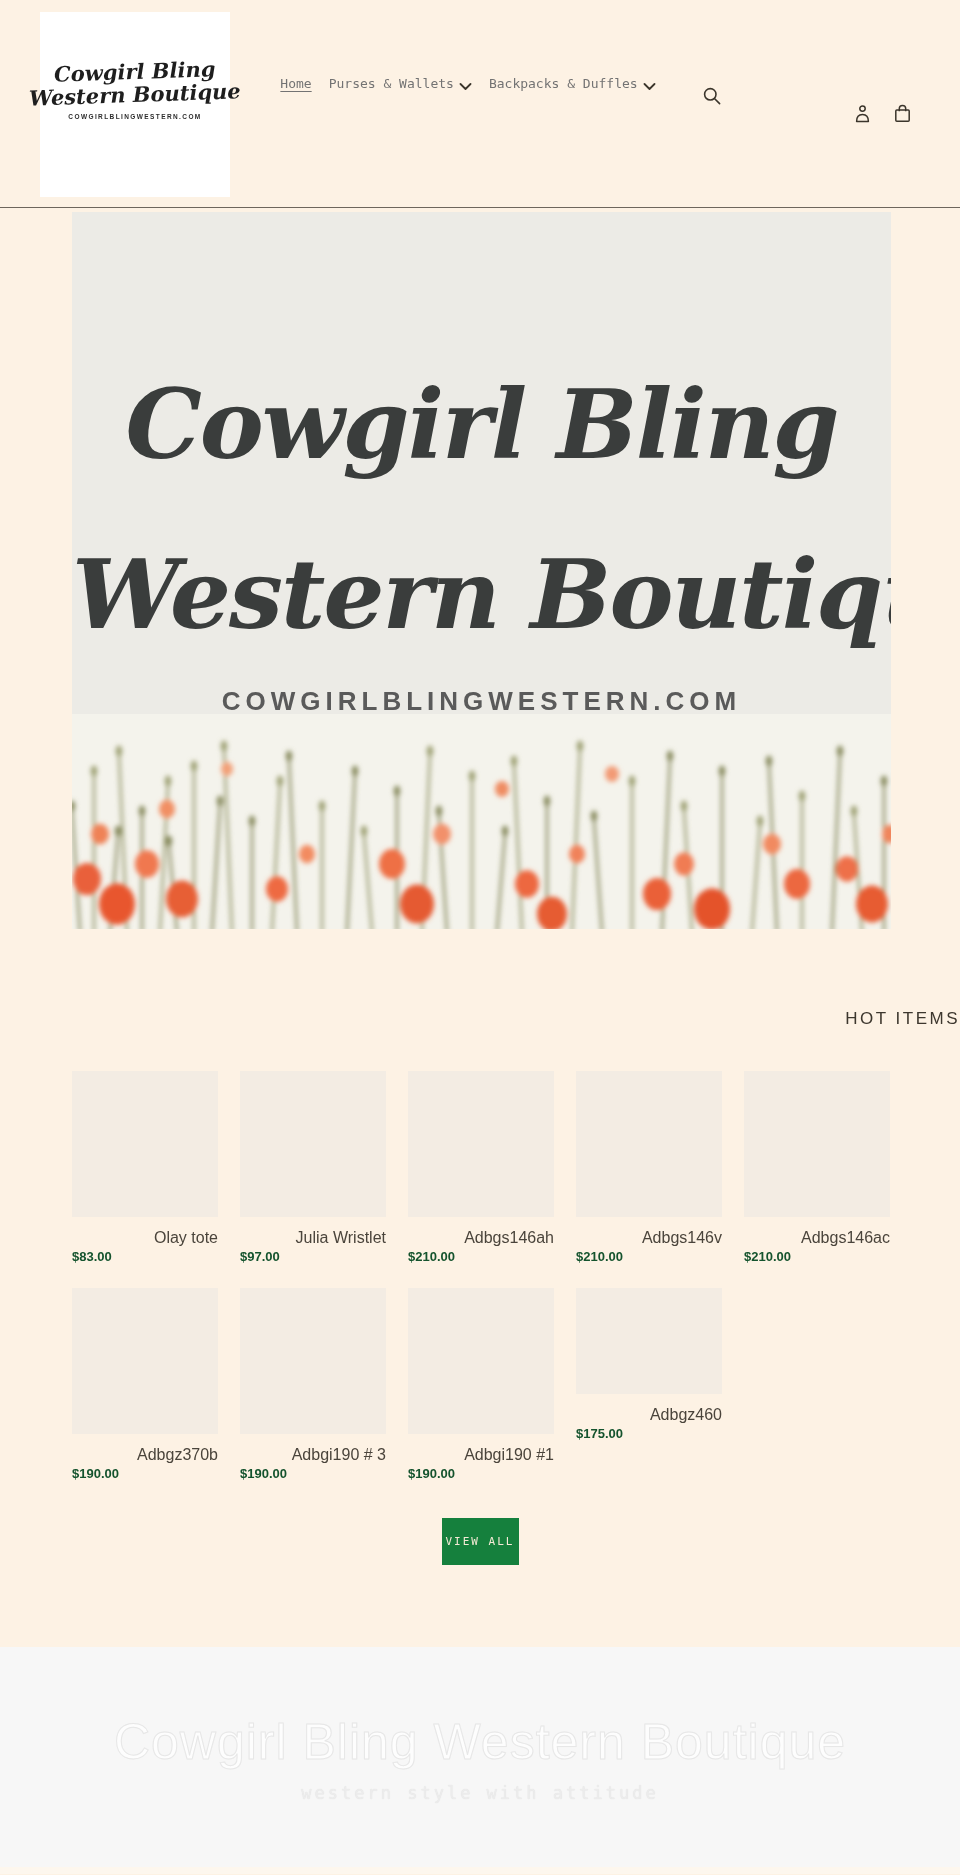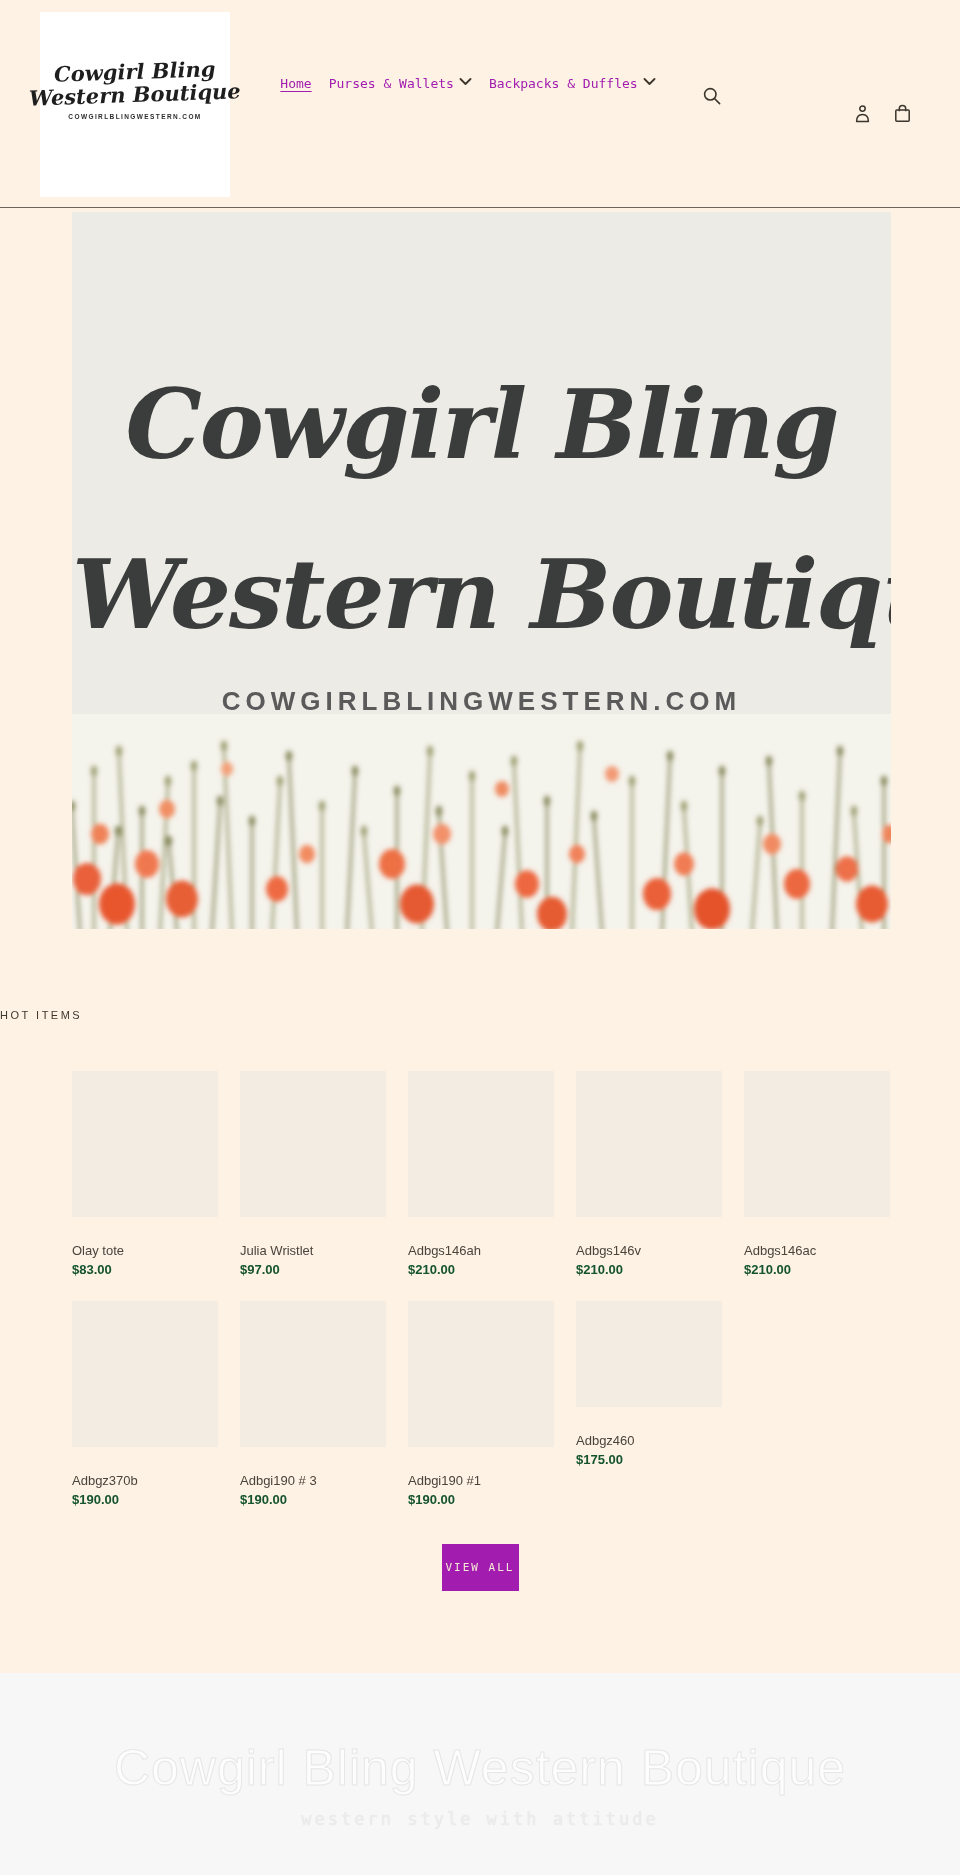--- a/index.html
+++ b/index.html
@@ -24,21 +24,21 @@
   }
   .logo-domain {
     margin-top:7px; font-size:6.5px; font-weight:700; letter-spacing:1.4px;
     color:#2c2c2c; text-align:center;
   }
   .main-nav {
     position:absolute; left:252px; top:73px; width:432px;
     font-family:"DejaVu Sans Mono", monospace; font-size:13px; color:#3b352b;
   }
   .nav-row { height:21px; display:flex; justify-content:center; align-items:center; column-gap:17px; }
-  .nav-item { display:inline-flex; align-items:flex-start; gap:5px; color:#a21caf; text-decoration:none; white-space:nowrap; cursor:pointer; }
+  .nav-item { display:inline-flex; align-items:flex-end; gap:5px; color:#737373; text-decoration:none; white-space:nowrap; cursor:pointer; }
   .nav-item.active .nav-label { text-decoration:underline; text-underline-offset:3px; }
   .caret { display:inline-flex; align-items:center; margin-top:2px; }
   .hdr-icon { position:absolute; cursor:pointer; background:none; border:none; }
   .search-btn  { left:701px; top:86px;  width:22px; height:22px; }
   .account-btn { left:854px; top:104px; width:17px; height:21px; }
   .cart-btn    { left:893px; top:104px; width:19px; height:21px; }
 
   
   .hero {
     position:relative; margin:4px 69px 0 72px; width:819px; height:717px;
@@ -51,38 +51,38 @@
     white-space:nowrap;
   }
   .hero-domain {
     margin-top:6px; text-align:center; font-size:26px; font-weight:700;
     letter-spacing:5px; color:#5a5a5a;
   }
   .hero-flowers { position:absolute; left:0; bottom:0; width:819px; height:215px; }
 
   
   .hot-heading {
-    margin-top:80px; height:20px; text-align:left;
-    font-size:11px; letter-spacing:2.5px; color:#3d372e; font-weight:400;
+    margin-top:80px; height:20px; text-align:right;
+    font-size:17px; letter-spacing:2.5px; color:#3d372e; font-weight:400;
   }
   .product-grid {
     margin:42px 69px 0 72px;
     display:grid; grid-template-columns:repeat(5, 146px);
     column-gap:22px; row-gap:24px;
   }
   .product-card { width:146px; cursor:pointer; }
   .product-image { width:146px; height:146px; background:#f3ece3; }
   .product-image.short { height:106px; }
-  .product-title { display:block; margin-top:26px; font-size:13px; line-height:15px; color:#4a443b; }
+  .product-title { display:block; margin-top:13px; font-size:16px; line-height:15px; color:#4a443b;text-align:right; }
   .product-price { display:block; margin-top:4px; font-size:13px; line-height:15px; font-weight:700; color:#14532d; }
 
   .view-all-wrap { margin-top:37px; text-align:center; }
   .view-all-btn {
     display:inline-block; width:77px; height:47px; padding:8px 4px;
-    background:#a21caf; border:none; color:#f5ead6; cursor:pointer;
+    background:#15803d; border:none; color:#f5ead6; cursor:pointer;
     font-family:"DejaVu Sans Mono", monospace; font-size:11px;
     letter-spacing:2px; line-height:15px; text-align:center;
   }
 
   
   .site-footer { margin-top:82px; height:220px; background:#f7f7f7; text-align:center; padding-top:66px; }
   .footer-title {
     font-size:50px; line-height:58px; font-weight:400; letter-spacing:1px;
     color:#fdfdfd; -webkit-text-stroke:1px #e7e7e7;
     text-shadow:0 0 1px #e9e9e9;

